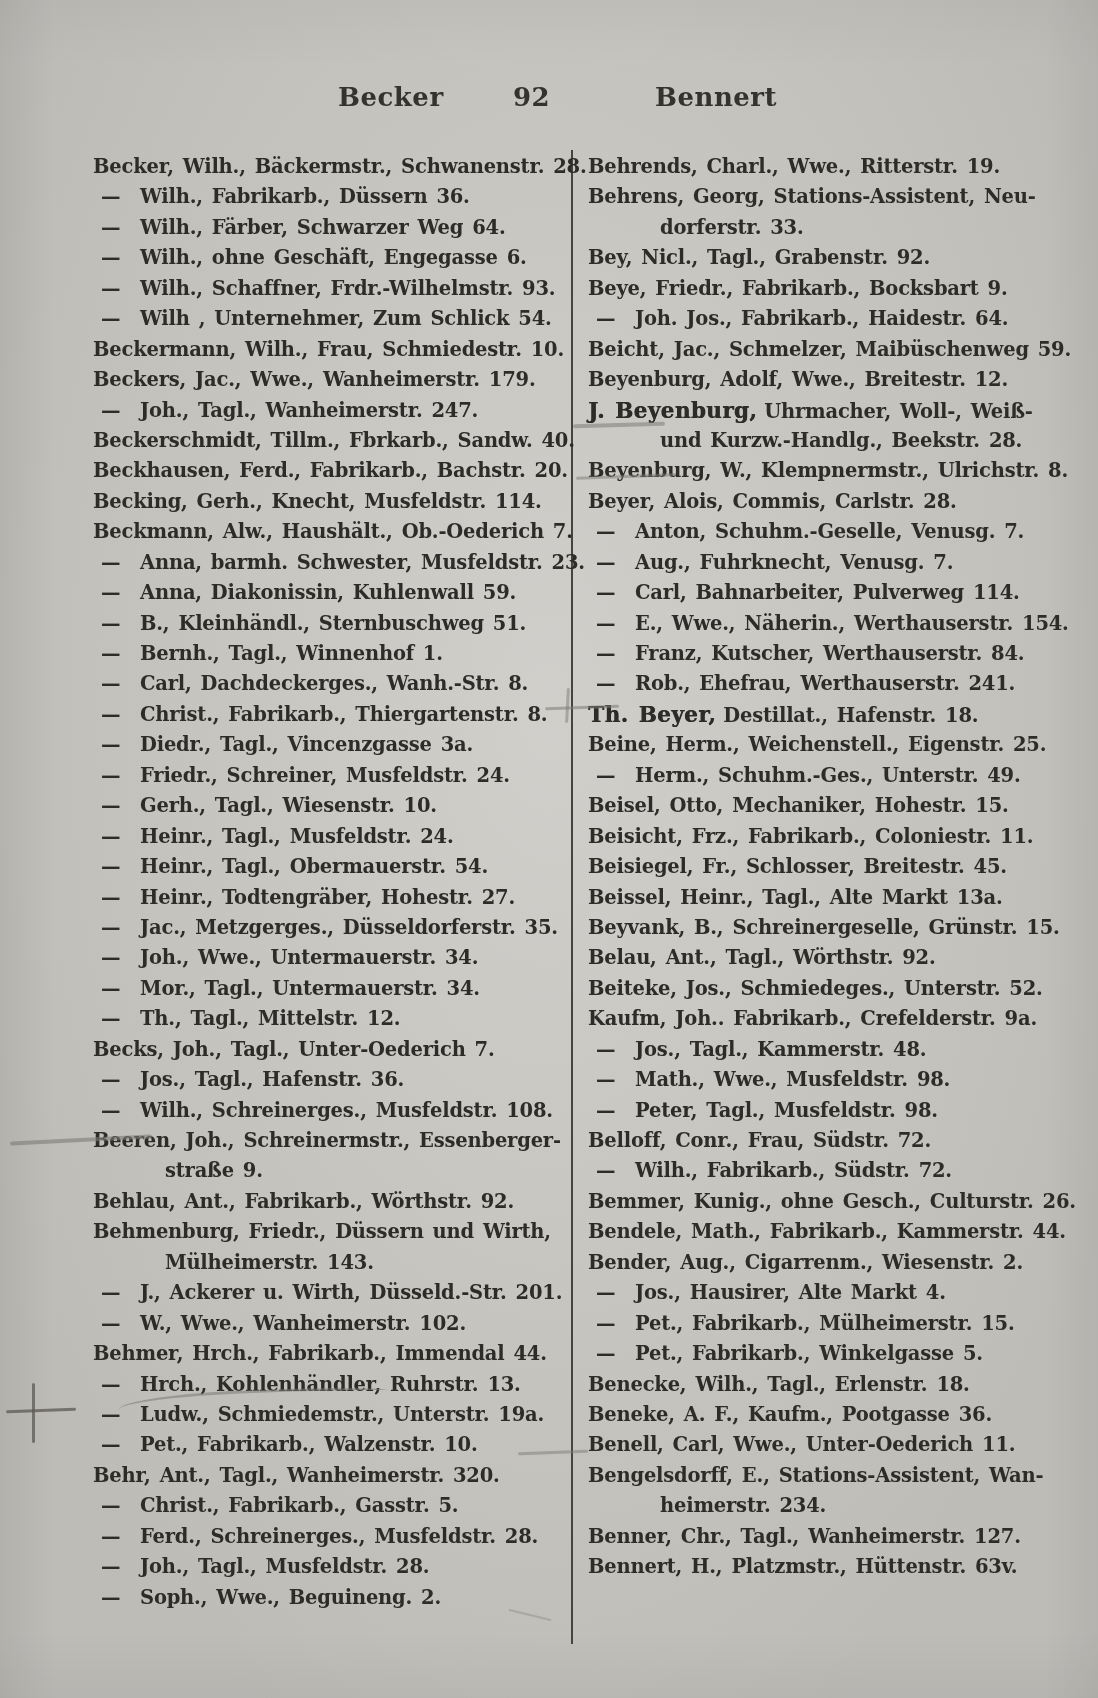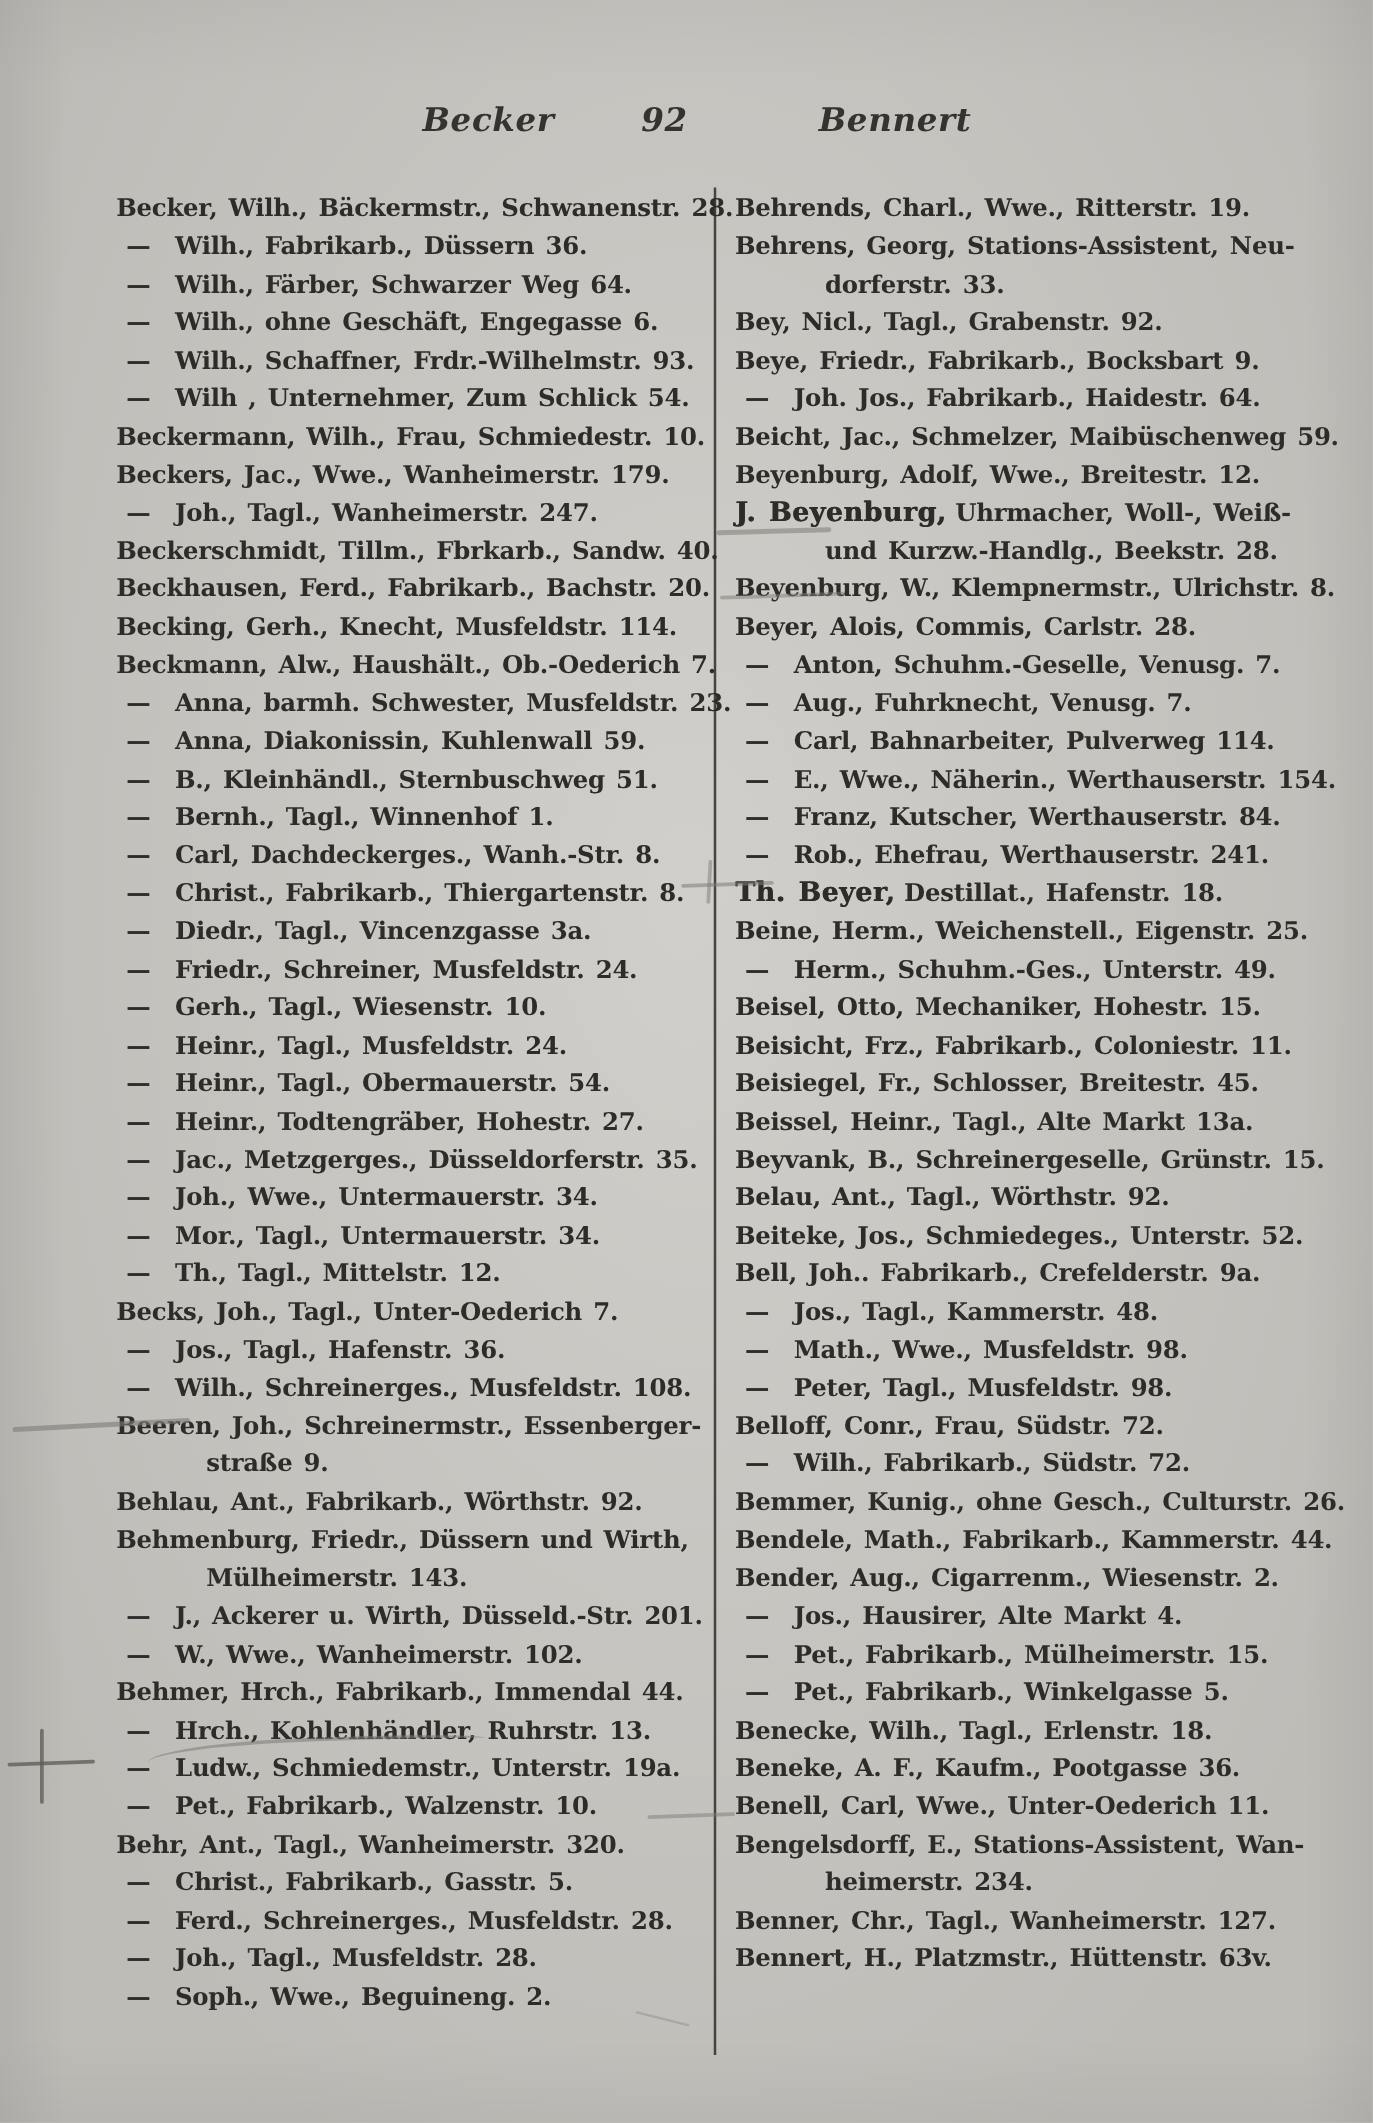--- a/index.html
+++ b/index.html
@@ -16,21 +16,20 @@
     background-color: #c8c6c1;
     background-image:
       radial-gradient(ellipse at 50% 42%, rgba(255,255,255,0.16), rgba(0,0,0,0.05) 80%),
       linear-gradient(90deg, rgba(0,0,0,0.06), rgba(0,0,0,0) 5%, rgba(0,0,0,0) 95%, rgba(0,0,0,0.05)),
       linear-gradient(180deg, rgba(0,0,0,0.03), rgba(0,0,0,0) 4%, rgba(0,0,0,0) 96%, rgba(0,0,0,0.04));
   }
   .running-head {
     position: absolute; top: 82px; left: 0; width: 1098px; height: 36px;
     font-size: 26px; font-weight: 600; letter-spacing: 0.5px;
     color: #35332f;
-    font-style: italic;
   }
   .guide-left   { position: absolute; left: 338px; top: 0; }
   .page-number  { position: absolute; left: 513px; top: 0; }
   .guide-right  { position: absolute; left: 655px; top: 0; }
 
   .column {
     position: absolute; top: 152px;
   }
   .col-left  { left: 93px;  width: 452px; }
   .col-right { left: 588px; width: 478px; }
@@ -169,21 +168,21 @@
       <div class="line"><span class="bold-lead">Th. Beyer,</span>Destillat., Hafenstr. 18.</div>
       <div class="line">Beine, Herm., Weichenstell., Eigenstr. 25.</div>
       <div class="line"><span class="dash-glyph">—</span>Herm., Schuhm.-Ges., Unterstr. 49.</div>
       <div class="line">Beisel, Otto, Mechaniker, Hohestr. 15.</div>
       <div class="line">Beisicht, Frz., Fabrikarb., Coloniestr. 11.</div>
       <div class="line">Beisiegel, Fr., Schlosser, Breitestr. 45.</div>
       <div class="line">Beissel, Heinr., Tagl., Alte Markt 13a.</div>
       <div class="line">Beyvank, B., Schreinergeselle, Grünstr. 15.</div>
       <div class="line">Belau, Ant., Tagl., Wörthstr. 92.</div>
       <div class="line">Beiteke, Jos., Schmiedeges., Unterstr. 52.</div>
-      <div class="line">Bell, Joh.. Fabrikarb., Crefelderstr. 9a.</div>
+      <div class="line">Kaufm, Joh.. Fabrikarb., Crefelderstr. 9a.</div>
       <div class="line"><span class="dash-glyph">—</span>Jos., Tagl., Kammerstr. 48.</div>
       <div class="line"><span class="dash-glyph">—</span>Math., Wwe., Musfeldstr. 98.</div>
       <div class="line"><span class="dash-glyph">—</span>Peter, Tagl., Musfeldstr. 98.</div>
       <div class="line">Belloff, Conr., Frau, Südstr. 72.</div>
       <div class="line"><span class="dash-glyph">—</span>Wilh., Fabrikarb., Südstr. 72.</div>
       <div class="line">Bemmer, Kunig., ohne Gesch., Culturstr. 26.</div>
       <div class="line">Bendele, Math., Fabrikarb., Kammerstr. 44.</div>
       <div class="line">Bender, Aug., Cigarrenm., Wiesenstr. 2.</div>
       <div class="line"><span class="dash-glyph">—</span>Jos., Hausirer, Alte Markt 4.</div>
       <div class="line"><span class="dash-glyph">—</span>Pet., Fabrikarb., Mülheimerstr. 15.</div>

